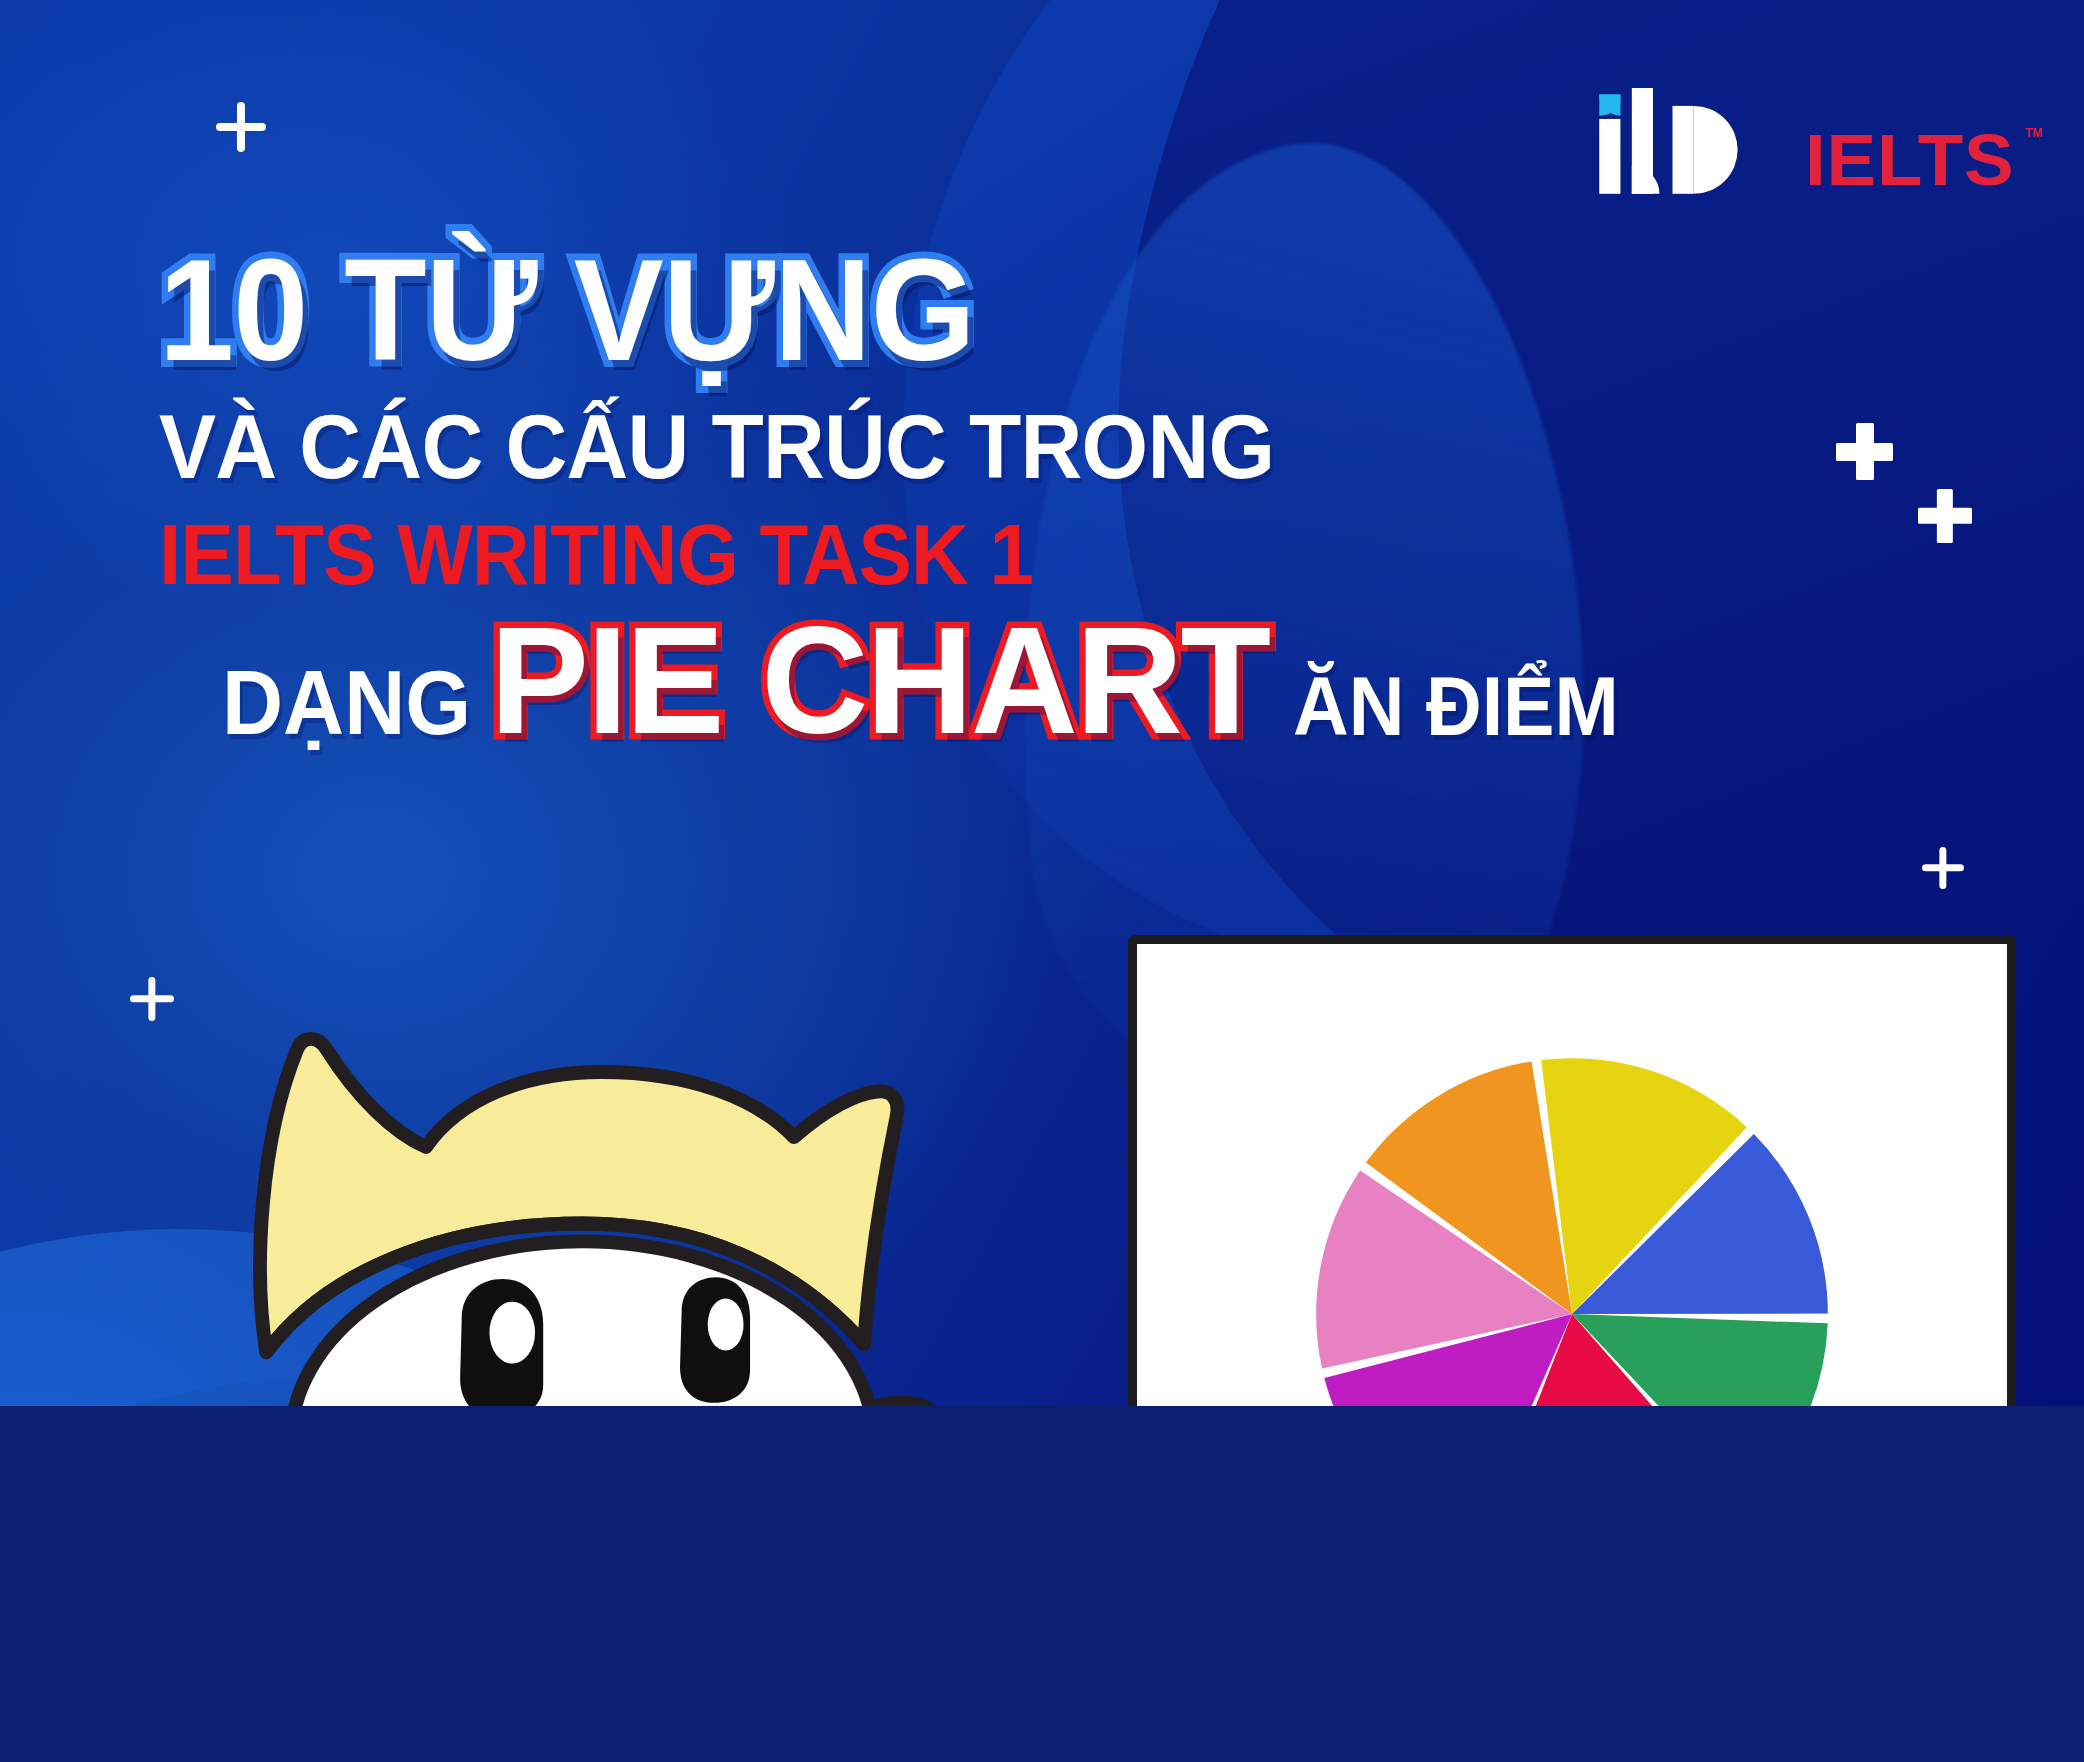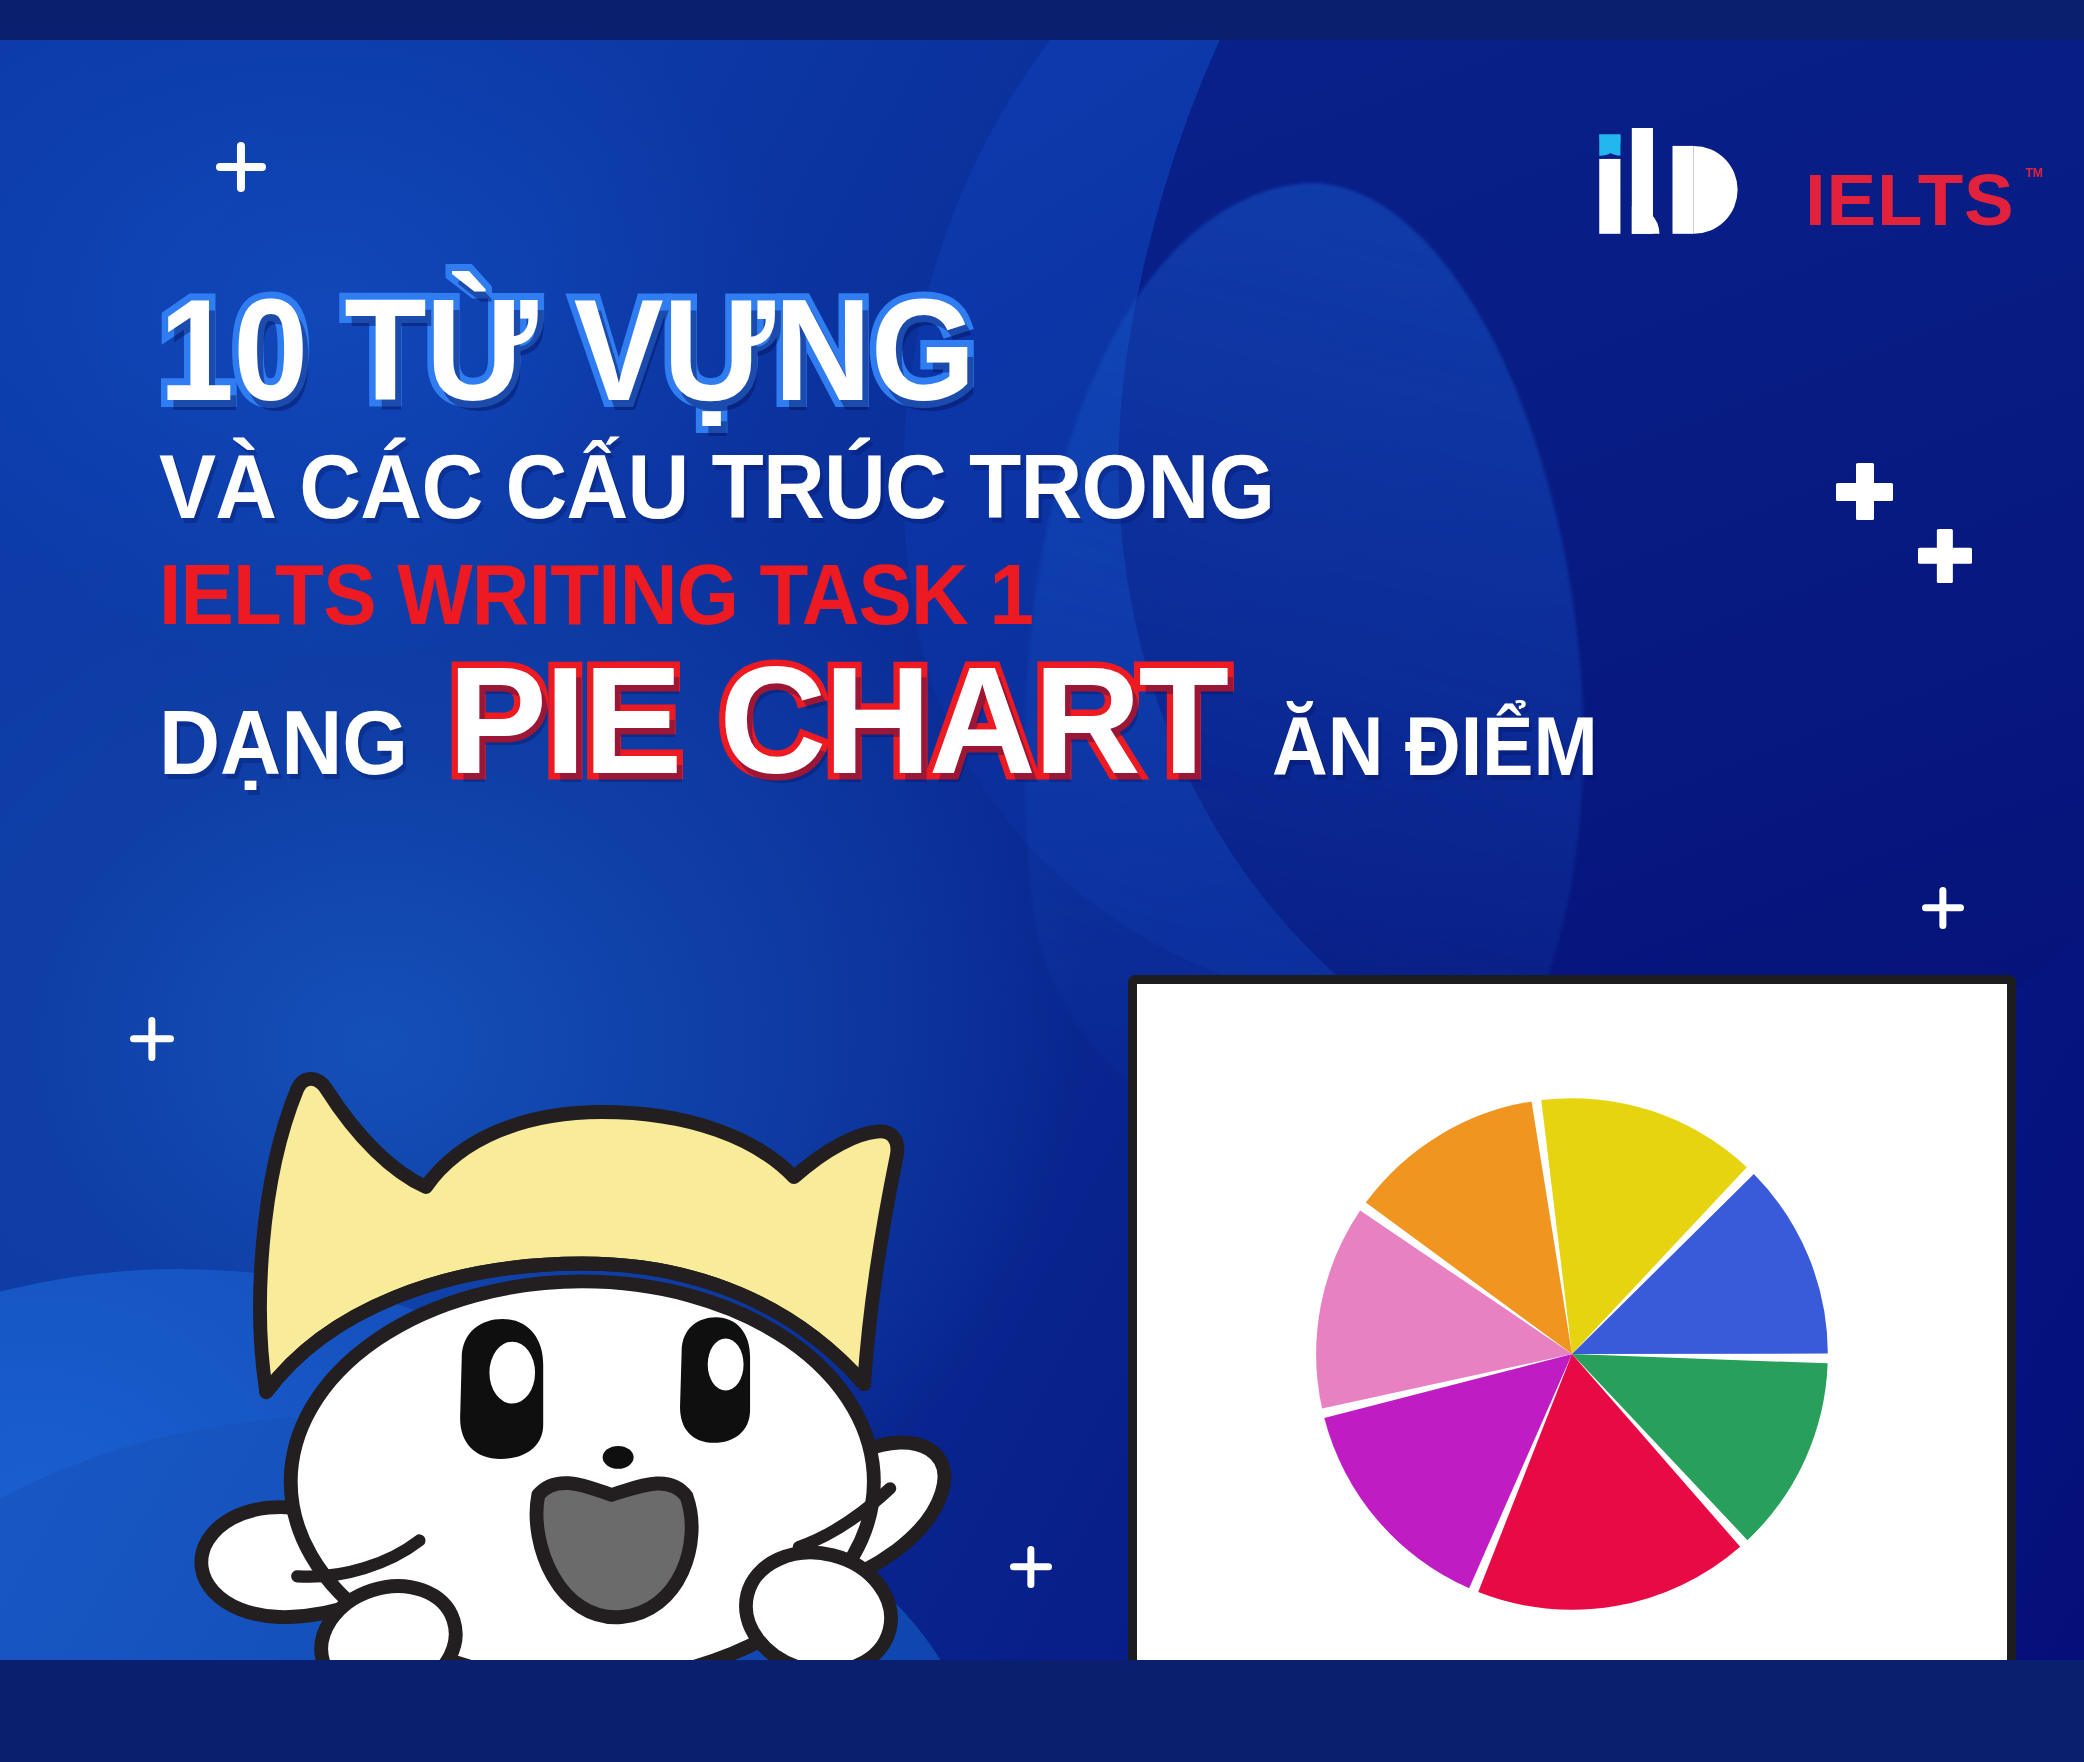--- a/index.html
+++ b/index.html
@@ -3,25 +3,24 @@
 <meta charset="utf-8">
 <style>
   html, body {
     margin: 0;
     padding: 0;
     background: #0a1f6e;
   }
   #poster {
     position: relative;
     width: 2084px;
-    height: 1620px;
+    height: 1406px;
     overflow: hidden;
     font-family: "Liberation Sans", sans-serif;
     background: #0a1f8c;
-    margin-top: 40px;
   }
   
   .bg-base {
     position: absolute;
     inset: 0;
     background:
       radial-gradient(ellipse 1140px 977px at 18% 62%, #1450b8 0%, #0f3fa6 30%, rgba(14,48,150,0) 62%),
       linear-gradient(118deg, #0d3bab 0%, #0c39a6 22%, #0a2a93 48%, #071a86 72%, #050f7a 100%);
   }
   .wave-a {
@@ -119,22 +118,22 @@
     font-size: 85px;
     color: #ee1a22;
     transform: scaleX(.94);
     transform-origin: left center;
     margin-top: 23px;
   }
   .tl4 {
     margin-top: 18px;
     display: flex;
     align-items: flex-end;
-    gap: 21px;
     white-space: nowrap;
+    justify-content: center;
   }
   .dang {
     font-size: 91px;
     font-weight: 900;
     color: #ffffff;
     transform: scaleX(.93);
     transform-origin: left bottom;
     line-height: 1;
     text-shadow: 3.3px 4.9px 0 rgba(4,18,92,.30);
   }

